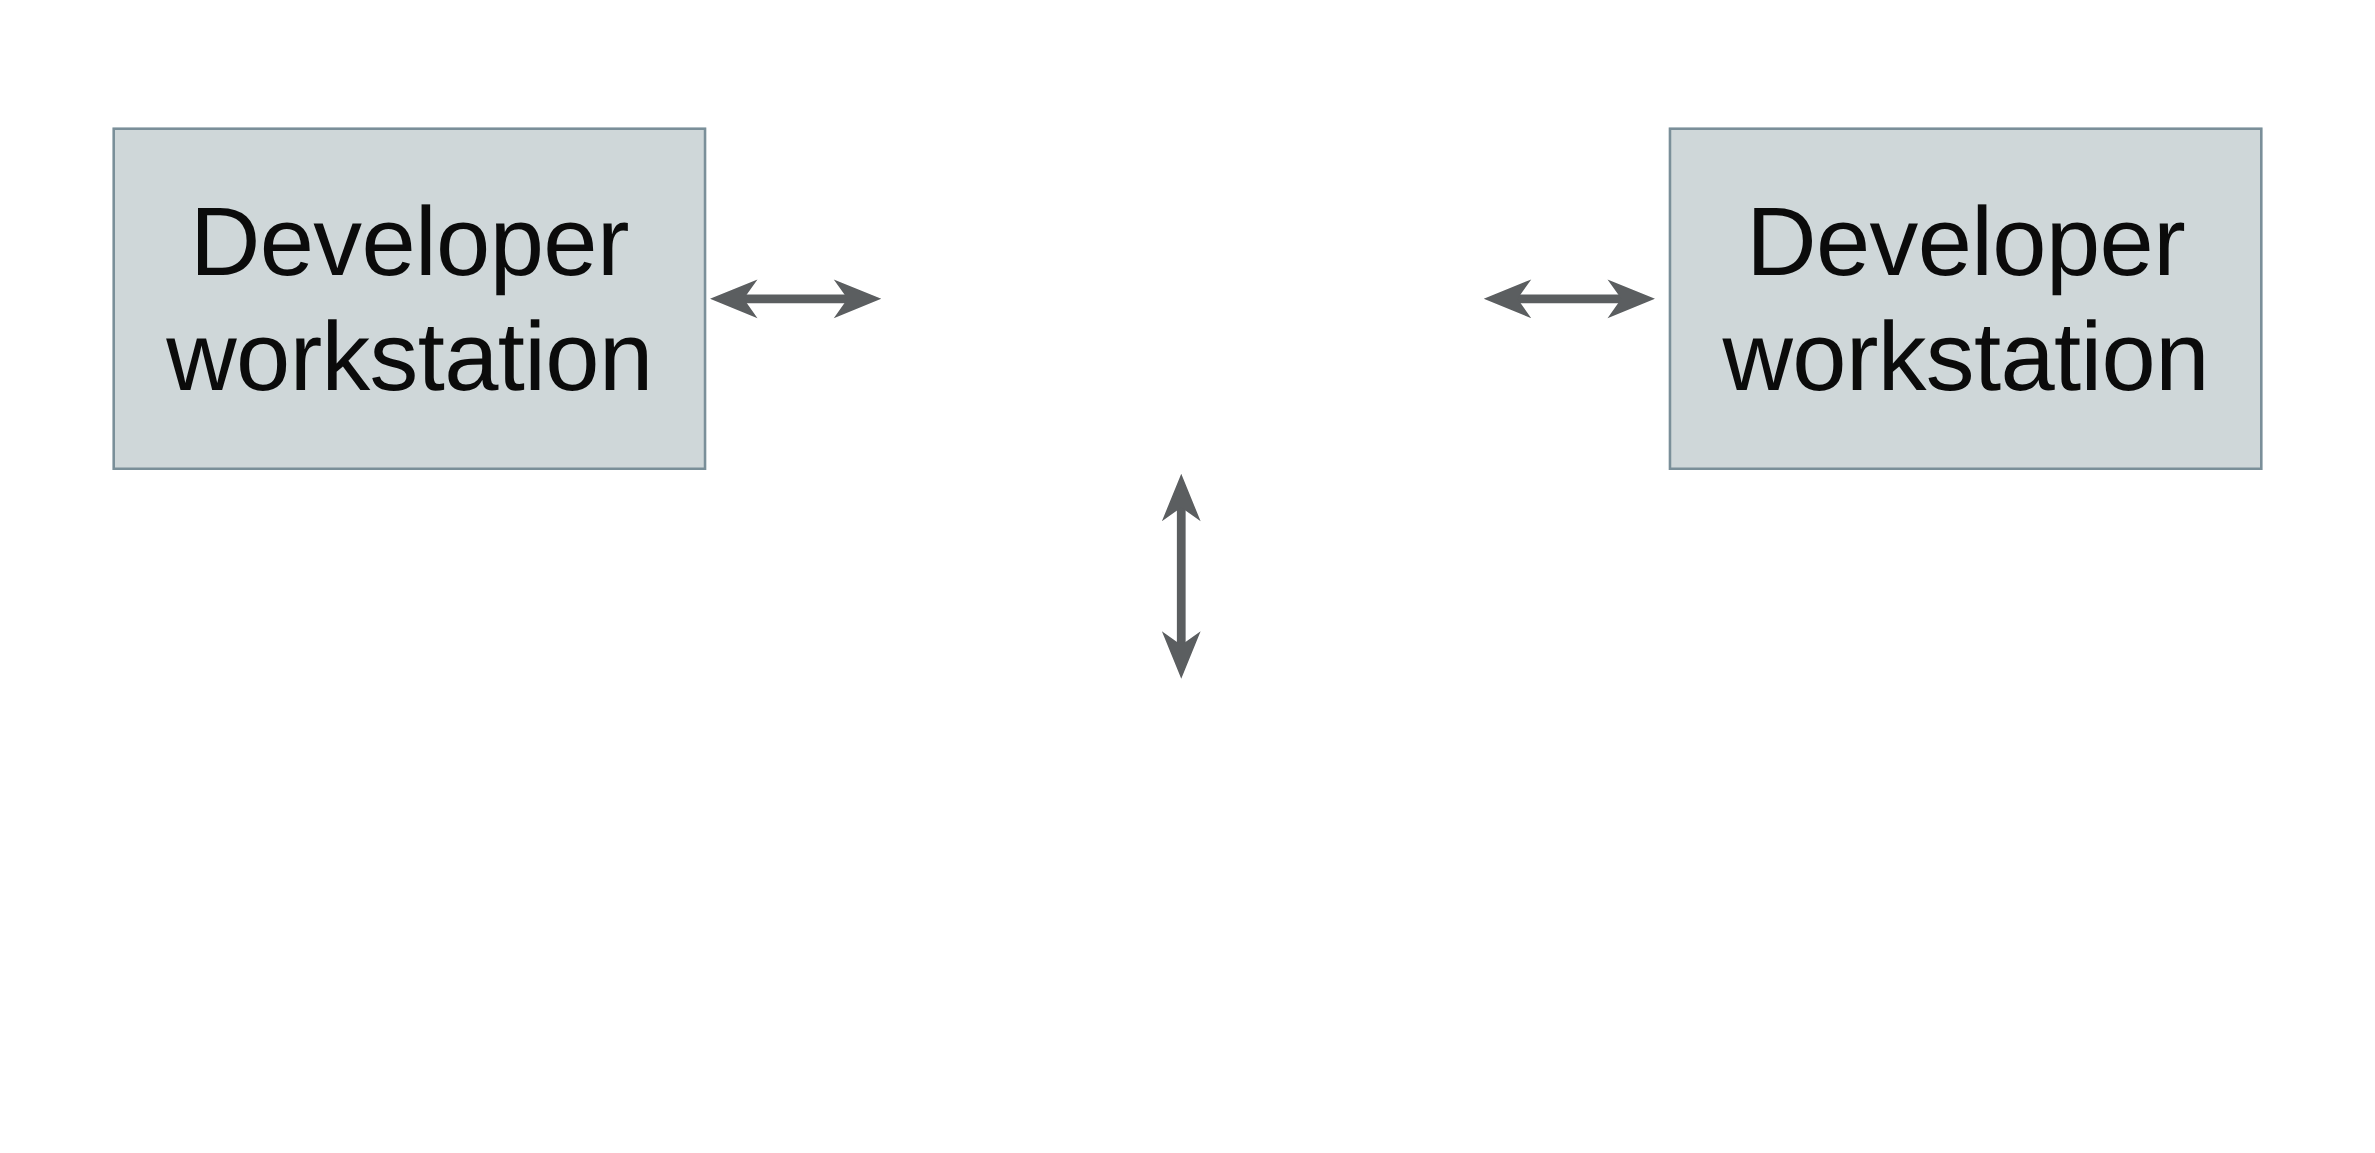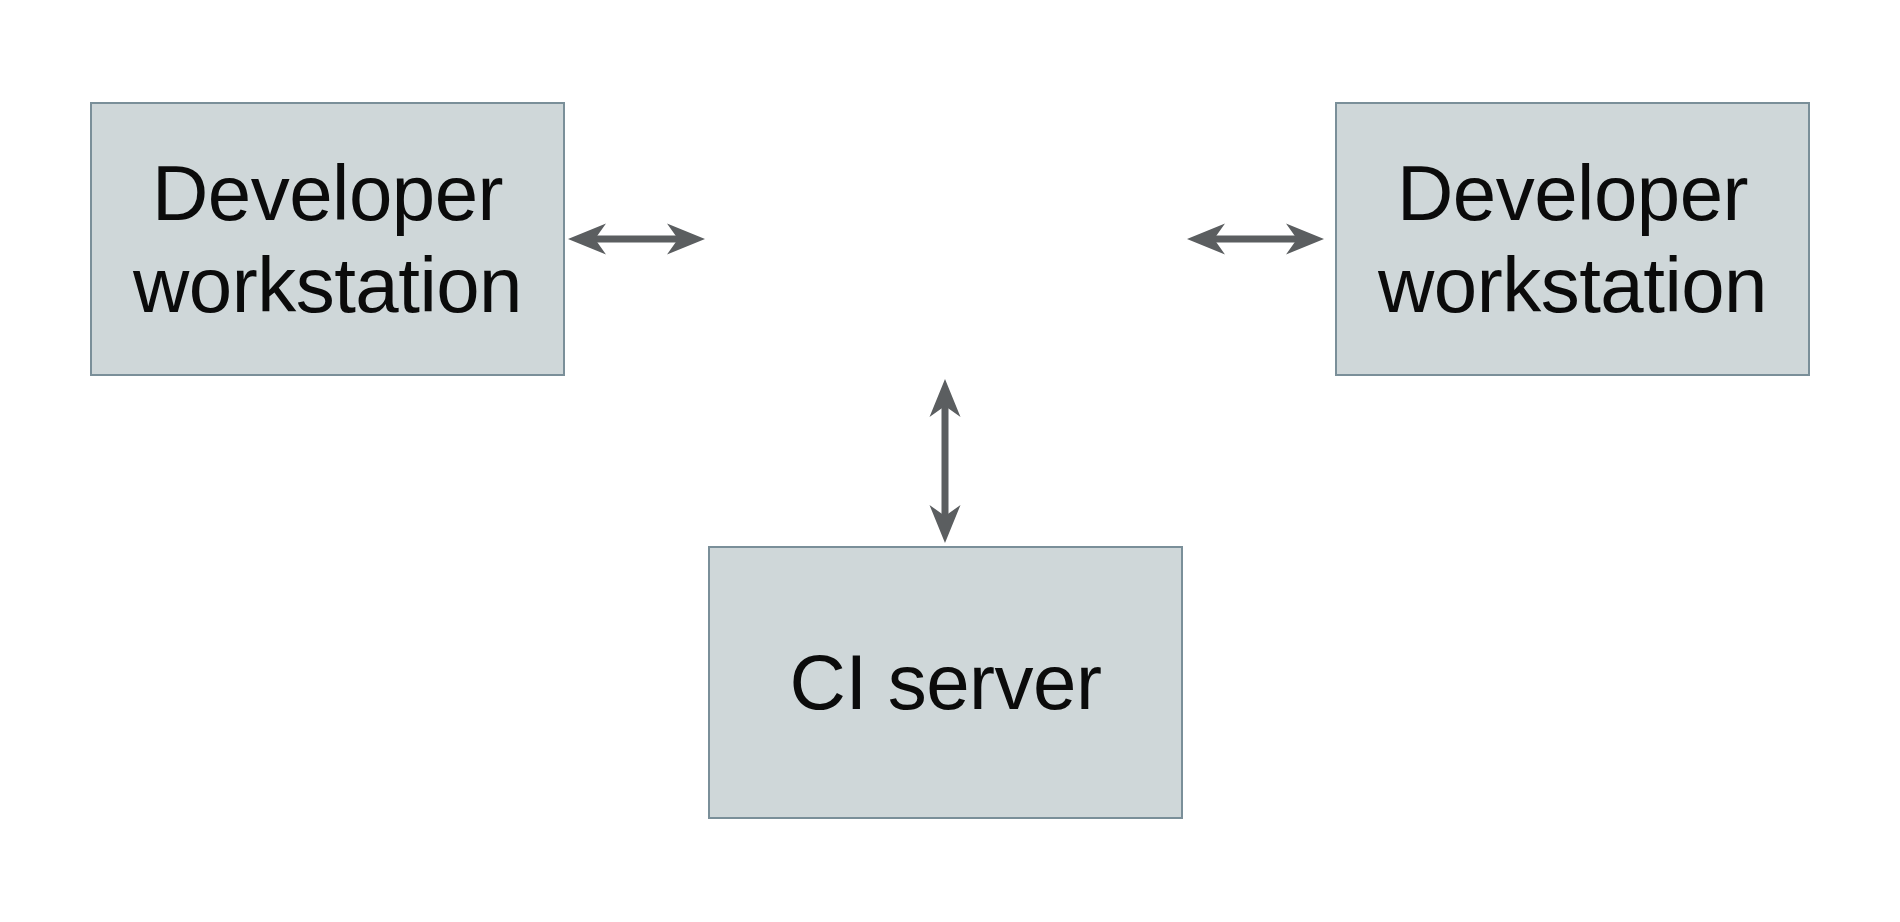--- a/index.html
+++ b/index.html
@@ -57,23 +57,20 @@
     <span class="node-label">Developer
 workstation</span>
   </div>
 
 
   <div class="node node-dev-right">
     <span class="node-label">Developer
 workstation</span>
   </div>
 
-  <div class="node node-ci">
-    <span class="node-label">CI server</span>
-  </div>
 
   <svg class="arrow arrow-left" width="139" height="40" viewBox="0 0 139 40" xmlns="http://www.w3.org/2000/svg" aria-hidden="true">
     <line x1="22" y1="20" x2="117" y2="20"></line>
     <path d="M1,20 L39,4.5 L28,20 L39,35.5 Z"></path>
     <path d="M138,20 L100,4.5 L111,20 L100,35.5 Z"></path>
   </svg>
 
   <svg class="arrow arrow-right" width="139" height="40" viewBox="0 0 139 40" xmlns="http://www.w3.org/2000/svg" aria-hidden="true">
     <line x1="22" y1="20" x2="117" y2="20"></line>
     <path d="M1,20 L39,4.5 L28,20 L39,35.5 Z"></path>

